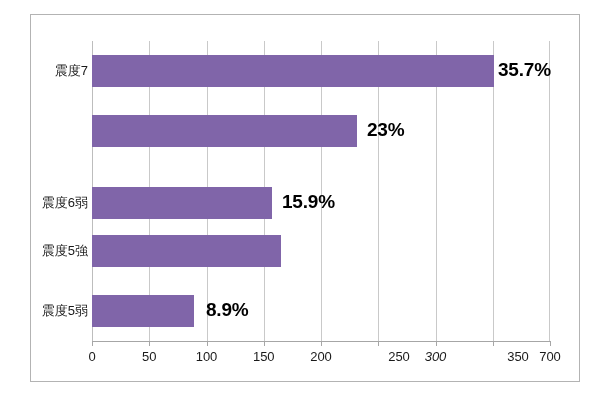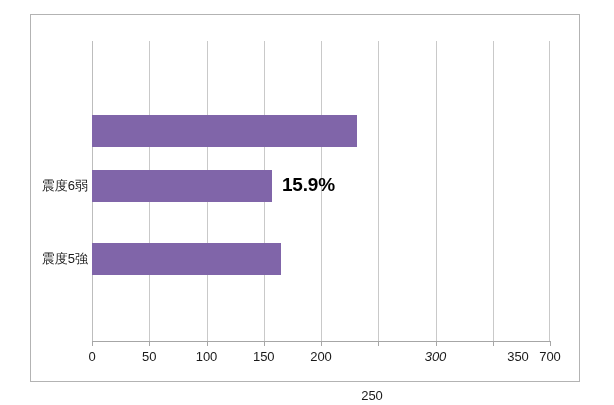--- a/index.html
+++ b/index.html
@@ -115,53 +115,64 @@
     <div class="gridline axis-zero" style="left:0px;"></div>
     <div class="gridline" style="left:57.25px;"></div>
     <div class="gridline" style="left:114.5px;"></div>
     <div class="gridline" style="left:171.75px;"></div>
     <div class="gridline" style="left:229px;"></div>
     <div class="gridline" style="left:286.25px;"></div>
     <div class="gridline" style="left:343.5px;"></div>
     <div class="gridline" style="left:400.75px;"></div>
     <div class="gridline" style="left:457px;"></div>
 
+    <div class="bar-row" style="top:0px;">
+      <div class="cat-label">震度7</div>
+      <div class="bar" style="width:402px;"></div>
+      <div class="bar-label" style="left:406px;">35.7%</div>
+    </div>
 
     <div class="bar-row" style="top:60px;">
       <div class="bar" style="width:264.5px;"></div>
+      <div class="bar-label" style="left:275px;">23%</div>
     </div>
 
-    <div class="bar-row" style="top:115px;text-align:center;">
+    <div class="bar-row" style="top:132px;text-align:center;">
       <div class="cat-label">震度6弱</div>
       <div class="bar" style="width:179.8px;"></div>
       <div class="bar-label" style="left:190px;">15.9%</div>
     </div>
 
-    <div class="bar-row" style="top:188px;text-align:center;">
+    <div class="bar-row" style="top:180px;text-align:center;">
       <div class="cat-label">震度5強</div>
       <div class="bar" style="width:188.9px;"></div>
     </div>
 
+    <div class="bar-row" style="top:240px;">
+      <div class="cat-label">震度5弱</div>
+      <div class="bar" style="width:101.9px;"></div>
+      <div class="bar-label" style="left:114px;">8.9%</div>
+    </div>
   </div>
 
   <div id="x-axis-line"></div>
 
   <div class="tick-mark" style="left:61px;"></div>
   <div class="tick-mark" style="left:118.25px;"></div>
   <div class="tick-mark" style="left:175.5px;"></div>
   <div class="tick-mark" style="left:232.75px;"></div>
   <div class="tick-mark" style="left:290px;"></div>
   <div class="tick-mark" style="left:347.25px;"></div>
   <div class="tick-mark" style="left:404.5px;"></div>
   <div class="tick-mark" style="left:461.75px;"></div>
   <div class="tick-mark" style="left:519px;"></div>
 
   <div class="tick-label" style="left:61px;">0</div>
   <div class="tick-label" style="left:118.25px;">50</div>
   <div class="tick-label" style="left:175.5px;">100</div>
   <div class="tick-label" style="left:232.75px;text-align:center;">150</div>
   <div class="tick-label" style="left:290px;text-align:center;">200</div>
-  <div class="tick-label" style="left:341px;margin-top:39px;">250</div>
+  <div class="tick-label" style="left:368px;">250</div>
   <div class="tick-label" style="left:404.5px;font-style:italic;">300</div>
   <div class="tick-label" style="left:487px;">350</div>
   <div class="tick-label" style="left:519px;">700</div>
 
 </div>
 
 </body></html>

